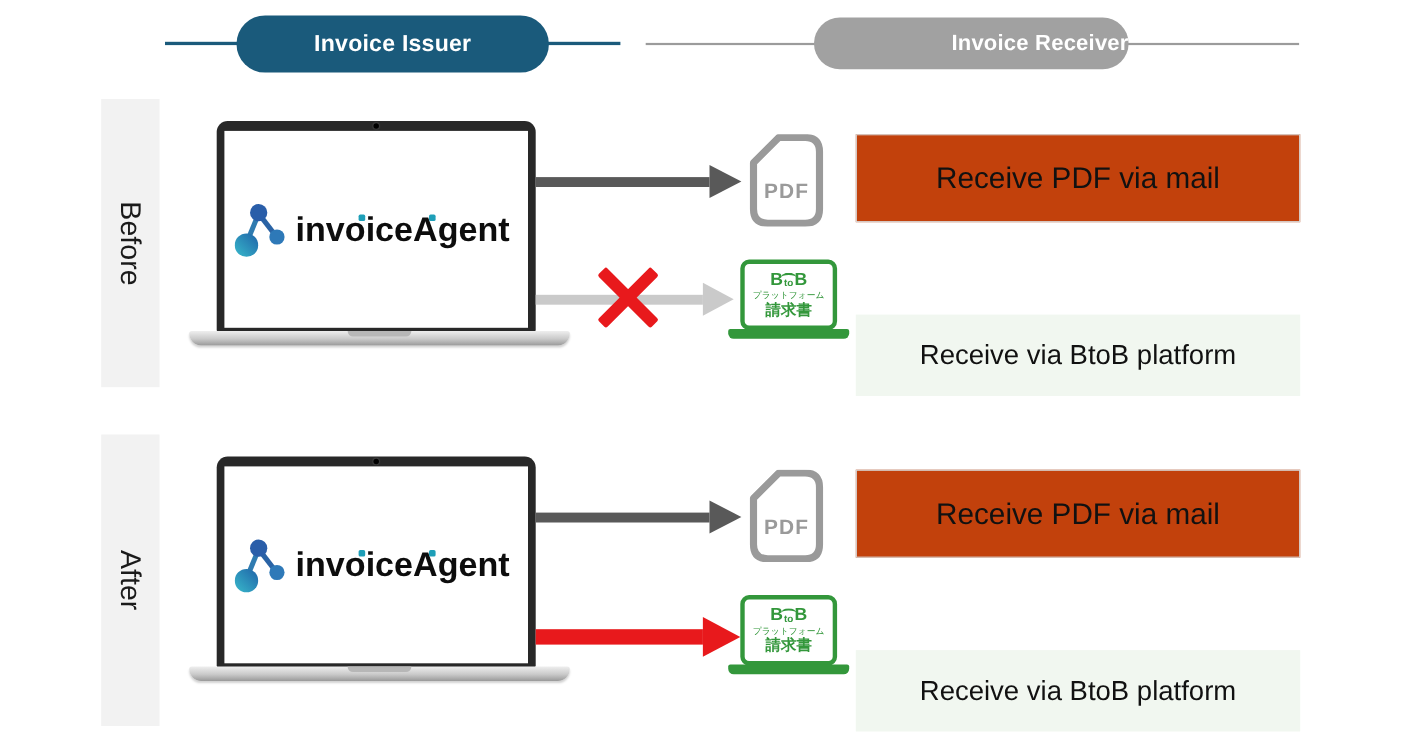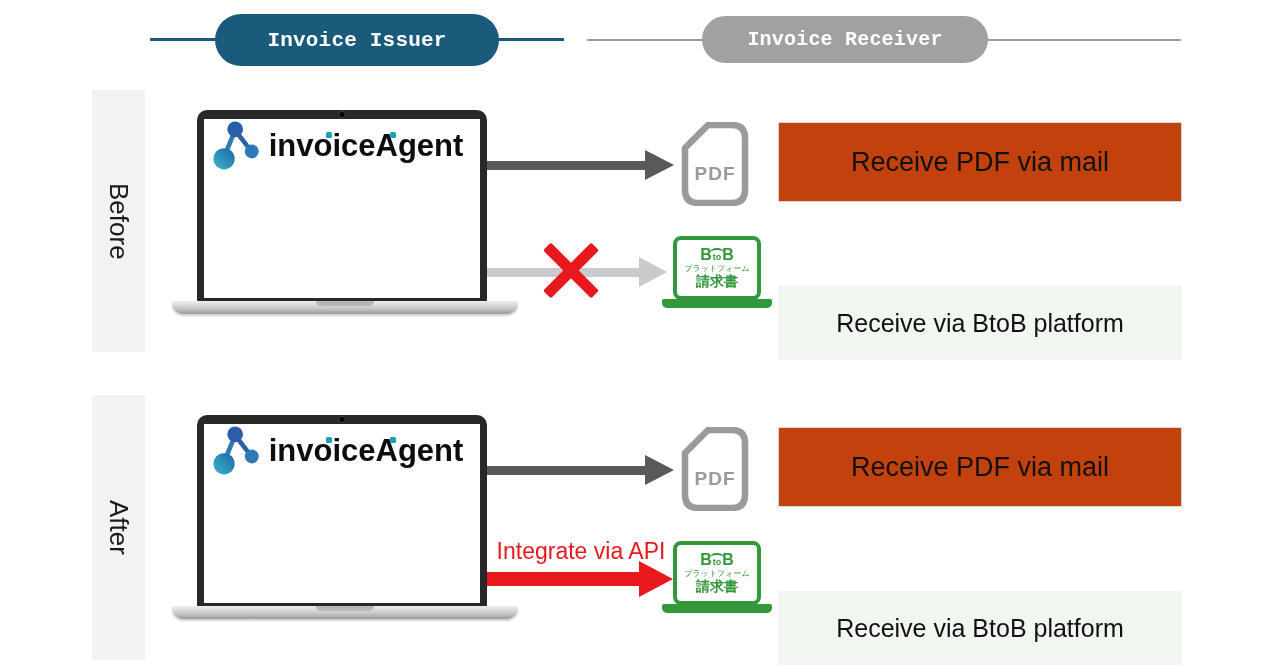--- a/index.html
+++ b/index.html
@@ -4,41 +4,41 @@
 <style>
   html,body { margin:0; padding:0; background:#fff; }
   .canvas { position:relative; width:1280px; height:672px; background:#ffffff;
             font-family:"Liberation Sans", sans-serif; overflow:hidden; }
 
   
   .hline { position:absolute; }
   .line-issuer { left:150px; top:38px; width:414px; height:3px; background:var(--issuer-line); }
   .line-receiver { left:587px; top:39px; width:594px; height:2px; background:var(--receiver-line); }
   .pill { position:absolute; display:flex; align-items:center; justify-content:center;
-          color:#fff; font-weight:700; letter-spacing:0.2px;font-family:Liberation Mono, monospace; }
+          color:#fff; font-weight:700; letter-spacing:0.2px; }
   .pill-issuer { left:215px; top:14px; width:284px; height:52px; border-radius:27px;
                  background:var(--issuer-pill); font-size:21px; }
-  .pill-receiver { left:702px; top:16px; width:286px; height:47px; border-radius:24px;
-                   background:var(--receiver-pill); font-size:20px; }
+  .pill-receiver { left:740px; top:16px; width:286px; height:47px; border-radius:24px;
+                   background:var(--receiver-pill); font-size:20px;justify-content:flex-end; }
 
   
   .row { position:absolute; left:0; width:1280px; height:300px; }
   .row-before { top:90px; }
   .row-after  { top:395px; }
 
   .side-label { position:absolute; left:92px; top:0; width:53px; height:262px;
                 background:var(--label-bg); display:flex; align-items:center; justify-content:center;
                 writing-mode:vertical-rl; font-size:26px; color:#1a1a1a; }
   .row-after .side-label { height:265px; }
 
   
   .laptop-screen { position:absolute; left:197px; top:20px; width:290px; height:192px;
                    background:#282828; border-radius:10px 10px 2px 2px; }
   .screen-inner { position:absolute; left:7px; right:7px; top:9px; bottom:4px; background:#fff;
-                  display:flex; align-items:flex-start; justify-content:center; gap:9px; }
+                  display:flex; align-items:center; justify-content:center; gap:9px; }
   .camera { position:absolute; top:2px; left:50%; transform:translateX(-50%);
             width:5px; height:5px; border-radius:50%; background:#000; box-shadow:0 0 1px 1px #3d3d3d; }
   .laptop-base { position:absolute; left:172px; top:211px; width:346px; height:13px;
                  background:linear-gradient(180deg,#eeeeee 0%,#c9c9c9 55%,#9a9a9a 100%);
                  border-radius:3px 3px 14px 14px; box-shadow:0 2px 2px rgba(0,0,0,0.18); }
   .base-notch { position:absolute; top:0; left:50%; transform:translateX(-50%);
                 width:58px; height:5px; background:#b7b7b7; border-radius:0 0 7px 7px; }
 
   
   .ia-logo { display:flex; align-items:center; gap:8px; }
@@ -214,21 +214,20 @@
     <svg class="pdf-icon" viewBox="0 0 68 84">
       <path d="M27 3 L27 17 Q27 26 18 26 L4 26 Z" fill="#9a9a9a"></path>
       <path d="M27 3 H51 Q64 3 64 16 V68 Q64 81 51 81 H17 Q4 81 4 68 V26 Z" fill="#ffffff" stroke="#9a9a9a" stroke-width="6.5" stroke-linejoin="round"></path>
       <text x="34" y="58" text-anchor="middle" font-family="Liberation Sans, sans-serif" font-weight="700" font-size="19" letter-spacing="1" fill="#9a9a9a">PDF</text>
     </svg>
 
     <div class="msg-box pdf-box">
       <span>Receive PDF via mail</span>
     </div>
 
-    <div class="api-note">Integrate via API</div>
     <div class="arrow-red">
       <div class="shaft"></div>
         <div class="head"></div>
     </div>
 
     <div class="btob">
       <div class="btob-screen">
         <div class="btob-line1">
           <span>B</span>
             <span class="btob-to">to</span>

